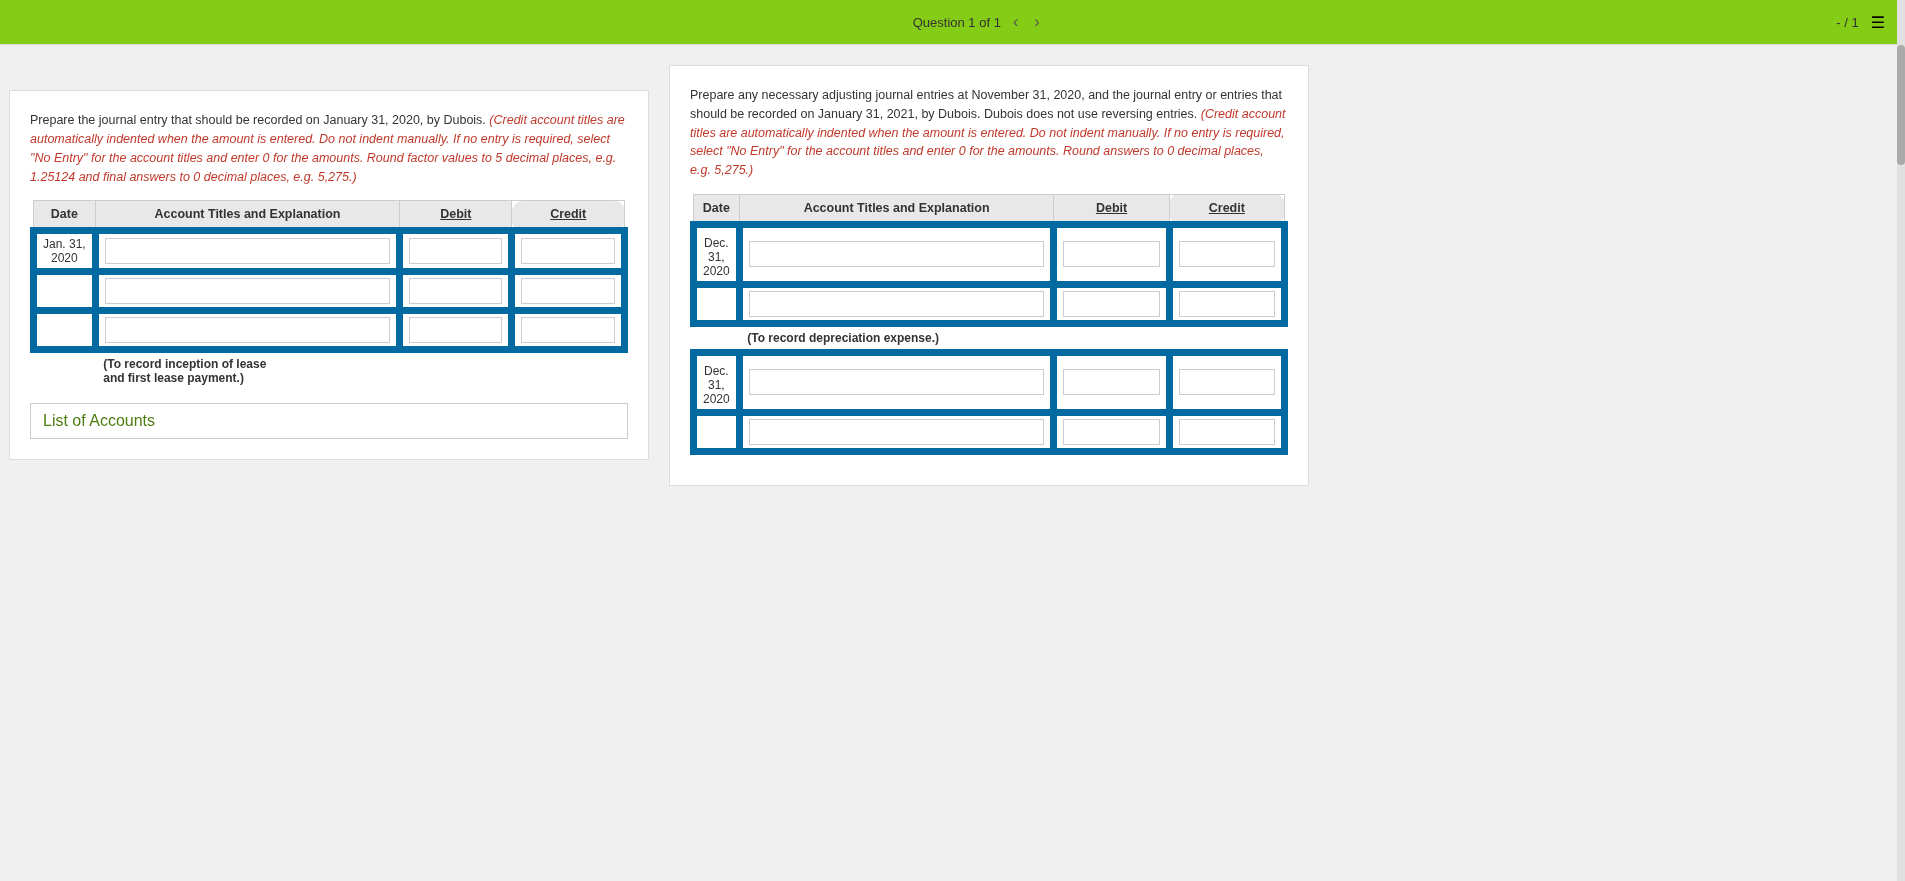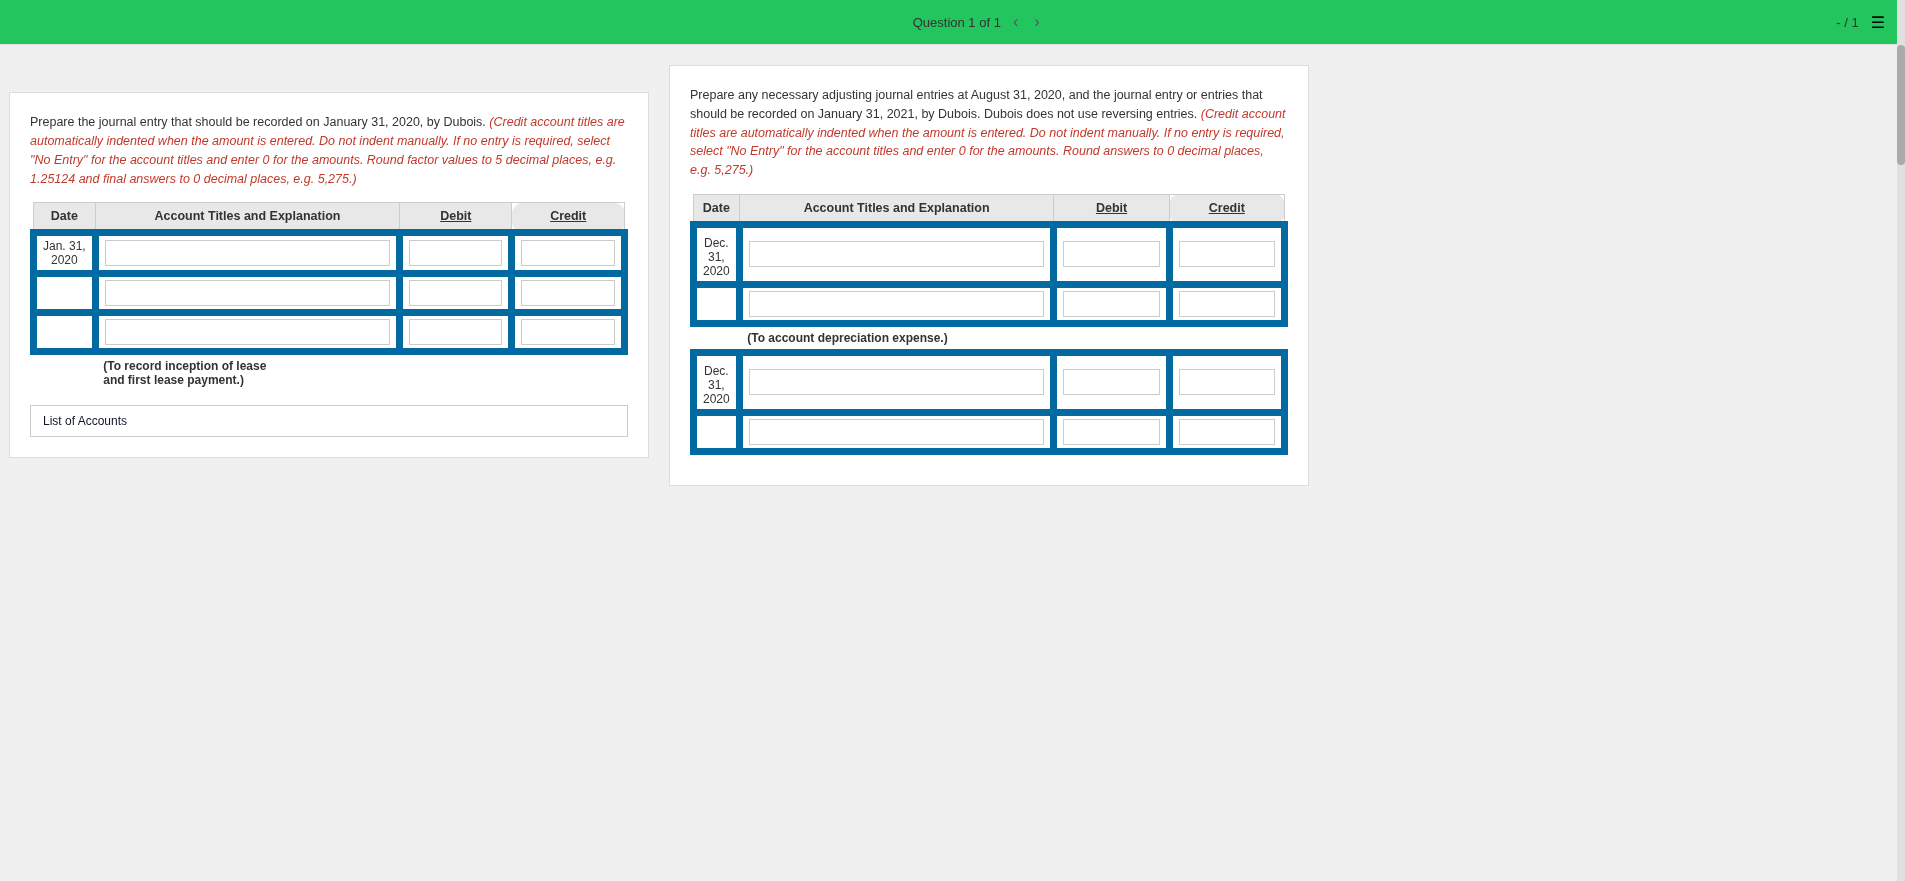--- a/index.html
+++ b/index.html
@@ -5,21 +5,21 @@
     * { box-sizing: border-box; margin: 0; padding: 0; }
     body {
       font-family: Arial, sans-serif;
       font-size: 13px;
       background: #f0f0f0;
       color: #333;
     }
 
     
     .header {
-      background: #22c55e;
+      background: #84cc16;
       border-bottom: 1px solid #ddd;
       padding: 17px 20px;
       height: 45px;
       display: flex;
       align-items: center;
       justify-content: space-between;
     }
     .header-center {
       display: flex;
       align-items: center;
@@ -127,23 +127,23 @@
 
     
     .list-accounts-btn {
       display: block;
       width: 100%;
       margin-top: 14px;
       padding: 8px 12px;
       background: #fff;
       border: 1px solid #ccc;
       text-align: left;
-      font-size: 12px;
+      font-size: 16px;
       cursor: pointer;
-      color: #0f172a;
+      color: #4d7c0f;
     }
 
     
     .scrollbar {
       position: fixed;
       right: 0;
       top: 0;
       bottom: 0;
       width: 8px;
       background: #e0e0e0;
@@ -217,21 +217,21 @@
           <td colspan="3">(To record inception of lease<br>and first lease payment.)</td>
         </tr>
       </tbody>
     </table>
 
     <button class="list-accounts-btn">List of Accounts</button>
   </div>
 
   <div class="panel">
     <p class="instruction-text">
-      <span>Prepare any necessary adjusting journal entries at August 31, 2020, and the journal entry or entries that should be recorded on January 31, 2021, by Dubois. Dubois does not use reversing entries.</span>
+      <span>Prepare any necessary adjusting journal entries at November 31, 2020, and the journal entry or entries that should be recorded on January 31, 2021, by Dubois. Dubois does not use reversing entries.</span>
       <span class="instruction-red">(Credit account titles are automatically indented when the amount is entered. Do not indent manually. If no entry is required, select "No Entry" for the account titles and enter 0 for the amounts. Round answers to 0 decimal places, e.g. 5,275.)</span>
     </p>
 
     <table class="journal-table">
       <thead>
         <tr>
           <th>Date</th>
           <th class="account-col">Account Titles and Explanation</th>
           <th class="debit-col" style="text-align:center;">Debit</th>
           <th class="credit-col" style="text-align:center;">Credit</th>
@@ -248,21 +248,21 @@
 
         <tr>
           <td class="date-cell"></td>
           <td><input type="text" class="account-input" style=""></td>
           <td><input type="text" class="amount-input" style=""></td>
           <td><input type="text" class="amount-input" style=""></td>
         </tr>
 
         <tr class="note-row">
           <td></td>
-          <td colspan="3">(To account depreciation expense.)</td>
+          <td colspan="3">(To record depreciation expense.)</td>
         </tr>
 
         <tr>
           <td class="date-cell" style="vertical-align:top;padding-top:8px;">Dec.<br>31,<br>2020</td>
           <td><input type="text" class="account-input" style=""></td>
           <td><input type="text" class="amount-input" style=""></td>
           <td><input type="text" class="amount-input" style=""></td>
         </tr>
 
         <tr>

